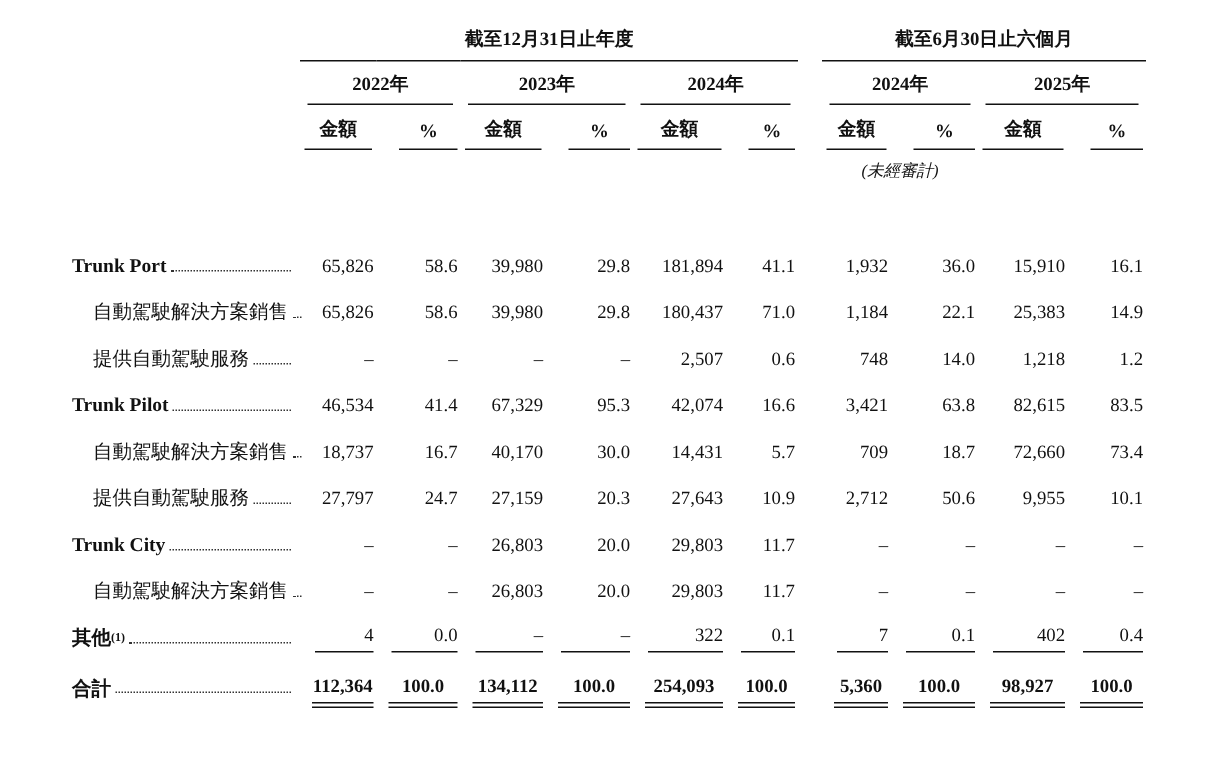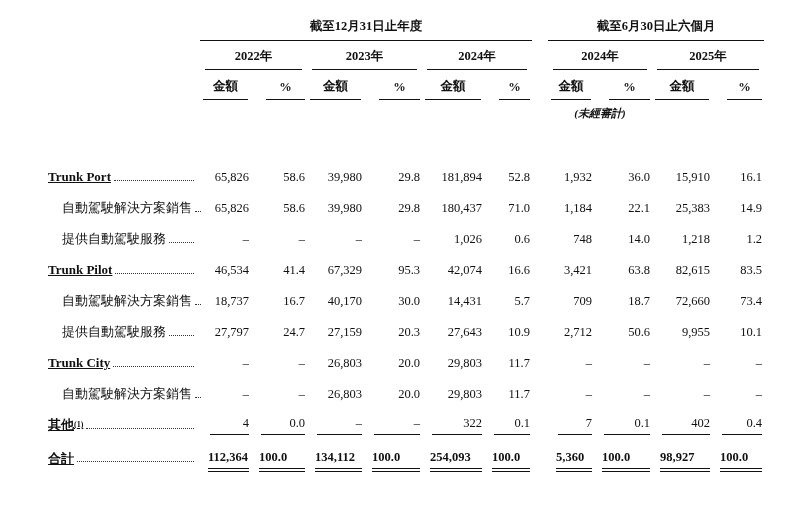--- a/index.html
+++ b/index.html
@@ -34,47 +34,47 @@
   }
   .hl.yr { margin: 0 5px; }
   .hl.amt { margin: 0 3px; }
   .hl.pct { margin-left: 15px; margin-right: 2px; }
   tr.note-row td { height: 20px; }
   td.note {
     font-style: italic; font-size: 11px;
     text-align: left; vertical-align: middle;
     white-space: nowrap;
   }
-  tr.note-row2 td { height: 26px; font-weight: bold; }
+  tr.note-row2 td { height: 26px; }
   td.note2 {
     font-style: italic; font-size: 11px;
     text-align: center; vertical-align: middle;
     white-space: nowrap;
   }
   tr.spacer-row td { height: 36px; }
   
   tr.data td { height: 31px; vertical-align: middle; font-size: 12.5px; }
   tr.data td.num { text-align: right; padding-right: 2px; white-space: nowrap; }
-  tr.data.grp-row .lbl-text, tr.data.grp-row .lbl-sup { font-weight: bold; text-decoration: underline; }
+  tr.data.grp-row .lbl-text, tr.data.grp-row .lbl-sup { font-weight: bold; }
   tr.total td.num { font-weight: bold; }
   .lblwrap { display: flex; align-items: flex-end; padding-right: 4px; }
   .lblwrap.indent { padding-left: 14px; }
   .lbl-text { font-size: 13px; white-space: nowrap; line-height: 1.15; }
   .lbl-sup { font-size: 8px; vertical-align: super; line-height: 1; position: relative; top: -4px; }
   .leader { flex: 1; border-bottom: 1.5px dotted #333; margin: 0 2px 4px 3px; min-width: 6px; }
   .unl {
     border-bottom: 1px solid #111;
     padding-bottom: 3px; padding-right: 2px;
     margin-left: 10px; text-align: right;
   }
   tr.data td.num .unl { padding-right: 0; }
   .dbl {
     border-bottom: 1px solid #111;
     padding-bottom: 3px; margin-left: 8px;
-    position: relative; text-align: left;
+    position: relative; text-align: center;
   }
   .dbl::after {
     content: ""; position: absolute; left: 0; right: 0; bottom: -4px;
     border-bottom: 1px solid #111; height: 0;
   }
   tr.total td { height: 36px; vertical-align: middle; }
 </style>
 </head>
 <body>
 
@@ -171,21 +171,21 @@
             <div class="lblwrap">
               <span class="lbl-text">Trunk Port</span>
               <span class="leader"></span>
             </div>
           </td>
           <td class="num">65,826</td>
           <td class="num">58.6</td>
           <td class="num">39,980</td>
           <td class="num">29.8</td>
           <td class="num">181,894</td>
-          <td class="num">52.8</td>
+          <td class="num">41.1</td>
           <td></td>
           <td class="num">1,932</td>
           <td class="num">36.0</td>
           <td class="num">15,910</td>
           <td class="num">16.1</td>
         </tr>
         <tr class="data ">
           <td>
             <div class="lblwrap indent">
               <span class="lbl-text">自動駕駛解決方案銷售</span>
@@ -208,21 +208,21 @@
           <td>
             <div class="lblwrap indent">
               <span class="lbl-text">提供自動駕駛服務</span>
               <span class="leader"></span>
             </div>
           </td>
           <td class="num">–</td>
           <td class="num">–</td>
           <td class="num">–</td>
           <td class="num">–</td>
-          <td class="num">1,026</td>
+          <td class="num">2,507</td>
           <td class="num">0.6</td>
           <td></td>
           <td class="num">748</td>
           <td class="num">14.0</td>
           <td class="num">1,218</td>
           <td class="num">1.2</td>
         </tr>
         <tr class="data grp-row ">
           <td>
             <div class="lblwrap">

